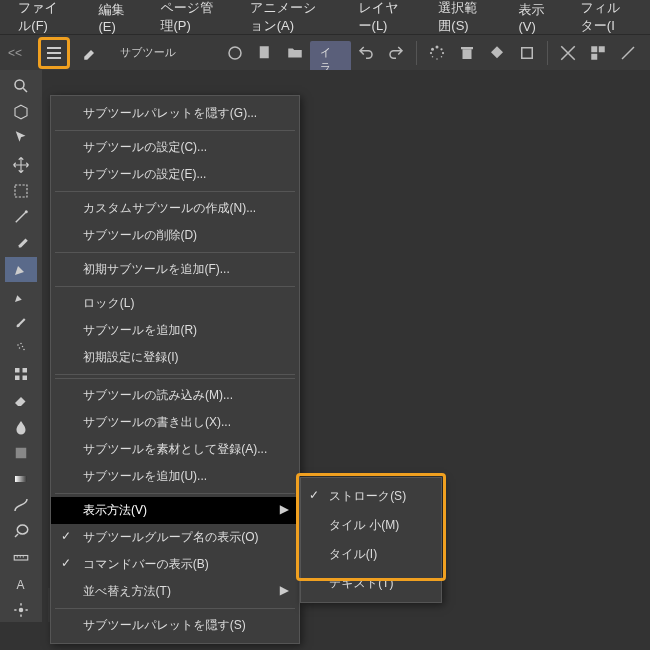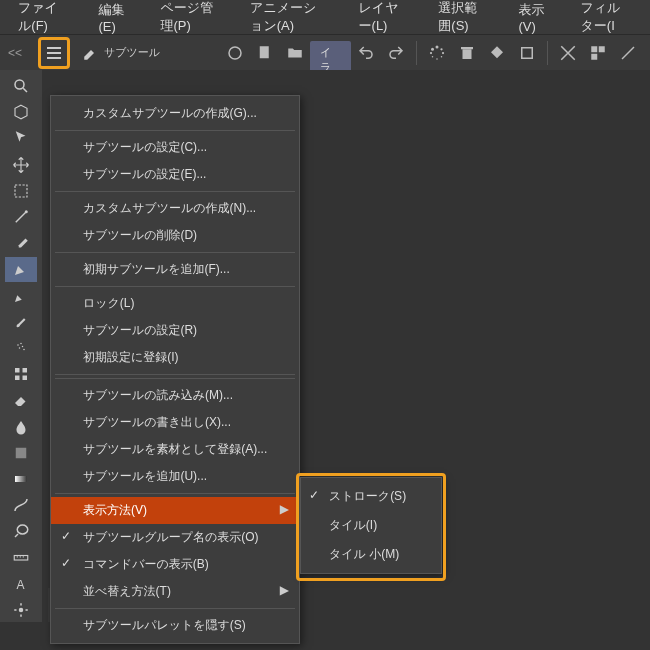--- a/index.html
+++ b/index.html
@@ -8,31 +8,31 @@
 .menu-item{padding:6px 10px;color:#ddd;font-size:13px;cursor:pointer}
 .toolbar{background:#3a3a3a;height:36px;display:flex;align-items:center;padding:0 8px;gap:2px;border-top:1px solid #2a2a2a}
 .tb-group{display:flex;gap:2px;align-items:center}
 .tb-btn{width:28px;height:28px;display:flex;align-items:center;justify-content:center;color:#bbb;border:1px solid transparent}
 .tb-sep{width:1px;height:24px;background:#555;margin:0 4px}
 .chevrons{color:#999;font-size:12px;margin-right:6px}
 .hamburger-box{border:3px solid #f0a020;border-radius:4px;width:32px;height:32px;display:flex;align-items:center;justify-content:center;background:#3a3a3a;margin-left:4px}
 .hamburger{display:flex;flex-direction:column;gap:3px}
 .hamburger span{width:14px;height:2px;background:#ccc;display:block}
 .sub-toolbar{background:#3a3a3a;height:28px;display:flex;align-items:center;padding:0 4px;gap:6px;position:relative}
-.sub-btn{display:flex;align-items:center;gap:4px;padding:2px 6px;color:#ccc;font-size:11px}
+.sub-btn{display:flex;align-items:center;gap:20px;padding:2px 6px;color:#ccc;font-size:11px}
 .doc-tab{position:absolute;left:280px;top:2px;background:#5a5f7a;color:#ddd;padding:4px 20px 4px 10px;font-size:11px;border-radius:2px 2px 0 0}
 .doc-tab::after{content:"●";position:absolute;right:6px;color:#999;font-size:8px}
 .workspace{display:flex;height:calc(650px - 98px);position:relative;background:#333}
 .tool-sidebar{width:42px;background:#414141;display:flex;flex-direction:column;align-items:center;padding-top:4px;gap:2px}
 .tool{width:32px;height:28px;display:flex;align-items:center;justify-content:center;color:#ccc}
 .tool.active{background:#5a6a8a}
 .canvas{flex:1;background:#333;position:relative}
 .context-menu{position:absolute;left:50px;top:95px;width:250px;background:#3d3d3d;border:1px solid #555;box-shadow:2px 2px 8px rgba(0,0,0,.5);z-index:10;padding:4px 0}
 .ctx-item{padding:5px 12px 5px 32px;color:#ddd;font-size:12px;position:relative;cursor:pointer}
-.ctx-item.highlighted{background:#c2410c;color:#fff}
+.ctx-item.highlighted{background:#000000;color:#fff}
 .ctx-item .arrow{position:absolute;right:10px;color:#ccc}
 .ctx-item .check{position:absolute;left:10px;color:#ddd}
 .ctx-sep{height:1px;background:#555;margin:3px 4px}
 .ctx-highlight-box{position:absolute;border:3px solid #f0a020;border-radius:4px;pointer-events:none}
 .submenu{position:absolute;left:300px;top:477px;width:142px;background:#3d3d3d;border:1px solid #555;box-shadow:2px 2px 8px rgba(0,0,0,.5);z-index:11;padding:4px 0}
 .sub-item{padding:6px 12px 6px 28px;color:#ddd;font-size:12px;position:relative;cursor:pointer}
 .sub-item .check{position:absolute;left:8px}
 .submenu-box{position:absolute;left:296px;top:473px;width:150px;height:108px;border:3px solid #f0a020;border-radius:4px;pointer-events:none;z-index:12}
 .brush-row{position:absolute;left:48px;bottom:0;display:flex;gap:2px;background:#3a3a3a;padding:4px;align-items:flex-end}
 .brush{display:flex;flex-direction:column;align-items:center;gap:2px}
@@ -303,47 +303,48 @@
         <div class="lbl"></div>
       </div>
       <div class="brush">
         <div class="dot" style="width: 24px; height: 24px;"></div>
         <div class="lbl"></div>
       </div>
     </div>
 </div>
 
 <div class="context-menu">
-    <div class="ctx-item">カスタムサブツールの作成(G)...</div>
+    <div class="ctx-item">サブツールパレットを隠す(G)...</div>
     <div class="ctx-sep"></div>
     <div class="ctx-item">サブツールの設定(C)...</div>
     <div class="ctx-item">サブツールの設定(E)...</div>
     <div class="ctx-sep"></div>
     <div class="ctx-item">カスタムサブツールの作成(N)...</div>
     <div class="ctx-item">サブツールの削除(D)</div>
     <div class="ctx-sep"></div>
     <div class="ctx-item">初期サブツールを追加(F)...</div>
     <div class="ctx-sep"></div>
     <div class="ctx-item">ロック(L)</div>
-    <div class="ctx-item">サブツールの設定(R)</div>
+    <div class="ctx-item">サブツールを追加(R)</div>
     <div class="ctx-item">初期設定に登録(I)</div>
     <div class="ctx-sep"></div>
     <div class="ctx-sep"></div>
     <div class="ctx-item">サブツールの読み込み(M)...</div>
     <div class="ctx-item">サブツールの書き出し(X)...</div>
     <div class="ctx-item">サブツールを素材として登録(A)...</div>
     <div class="ctx-item">サブツールを追加(U)...</div>
     <div class="ctx-sep"></div>
     <div class="ctx-item highlighted">表示方法(V)<span class="arrow">▶</span></div>
     <div class="ctx-item">サブツールグループ名の表示(O)<span class="check">✓</span></div>
     <div class="ctx-item">コマンドバーの表示(B)<span class="check">✓</span></div>
     <div class="ctx-item">並べ替え方法(T)<span class="arrow">▶</span></div>
     <div class="ctx-sep"></div>
     <div class="ctx-item">サブツールパレットを隠す(S)</div>
   </div>
 <div class="ctx-highlight-box" style="left:53px;top:477px;width:245px;height:26px"></div>
 
 <div class="submenu">
     <div class="sub-item">ストローク(S)<span class="check">✓</span></div>
+    <div class="sub-item">タイル 小(M)</div>
     <div class="sub-item">タイル(I)</div>
-    <div class="sub-item">タイル 小(M)</div>
+    <div class="sub-item">テキスト(T)</div>
   </div>
 <div class="submenu-box"></div>
 
 </body></html>

